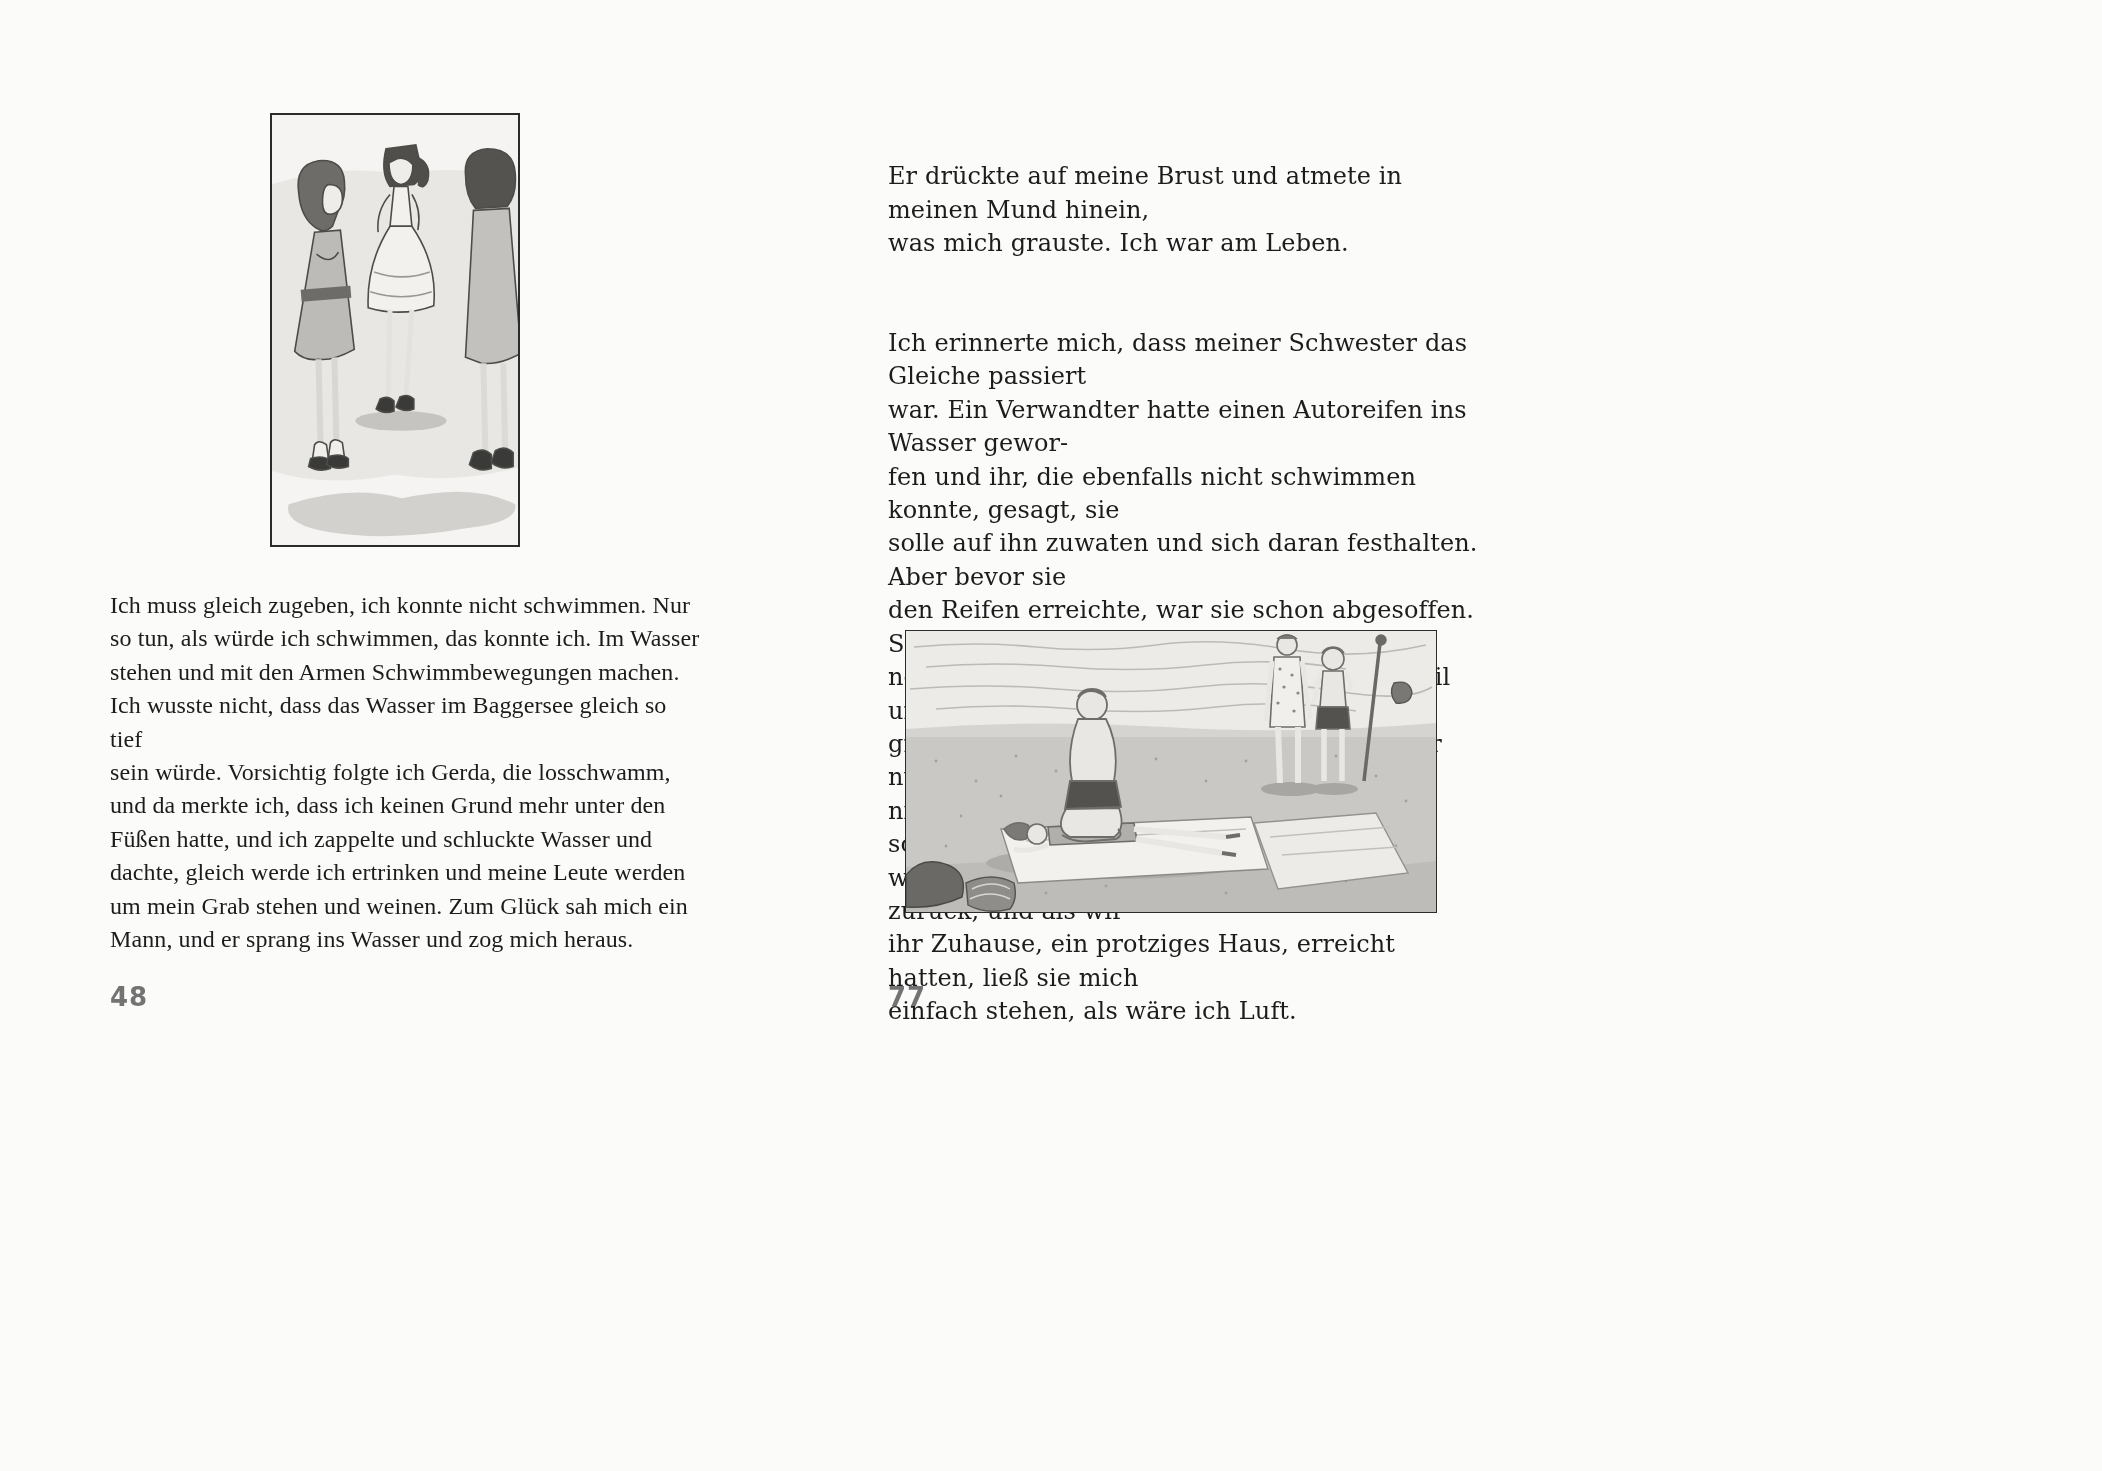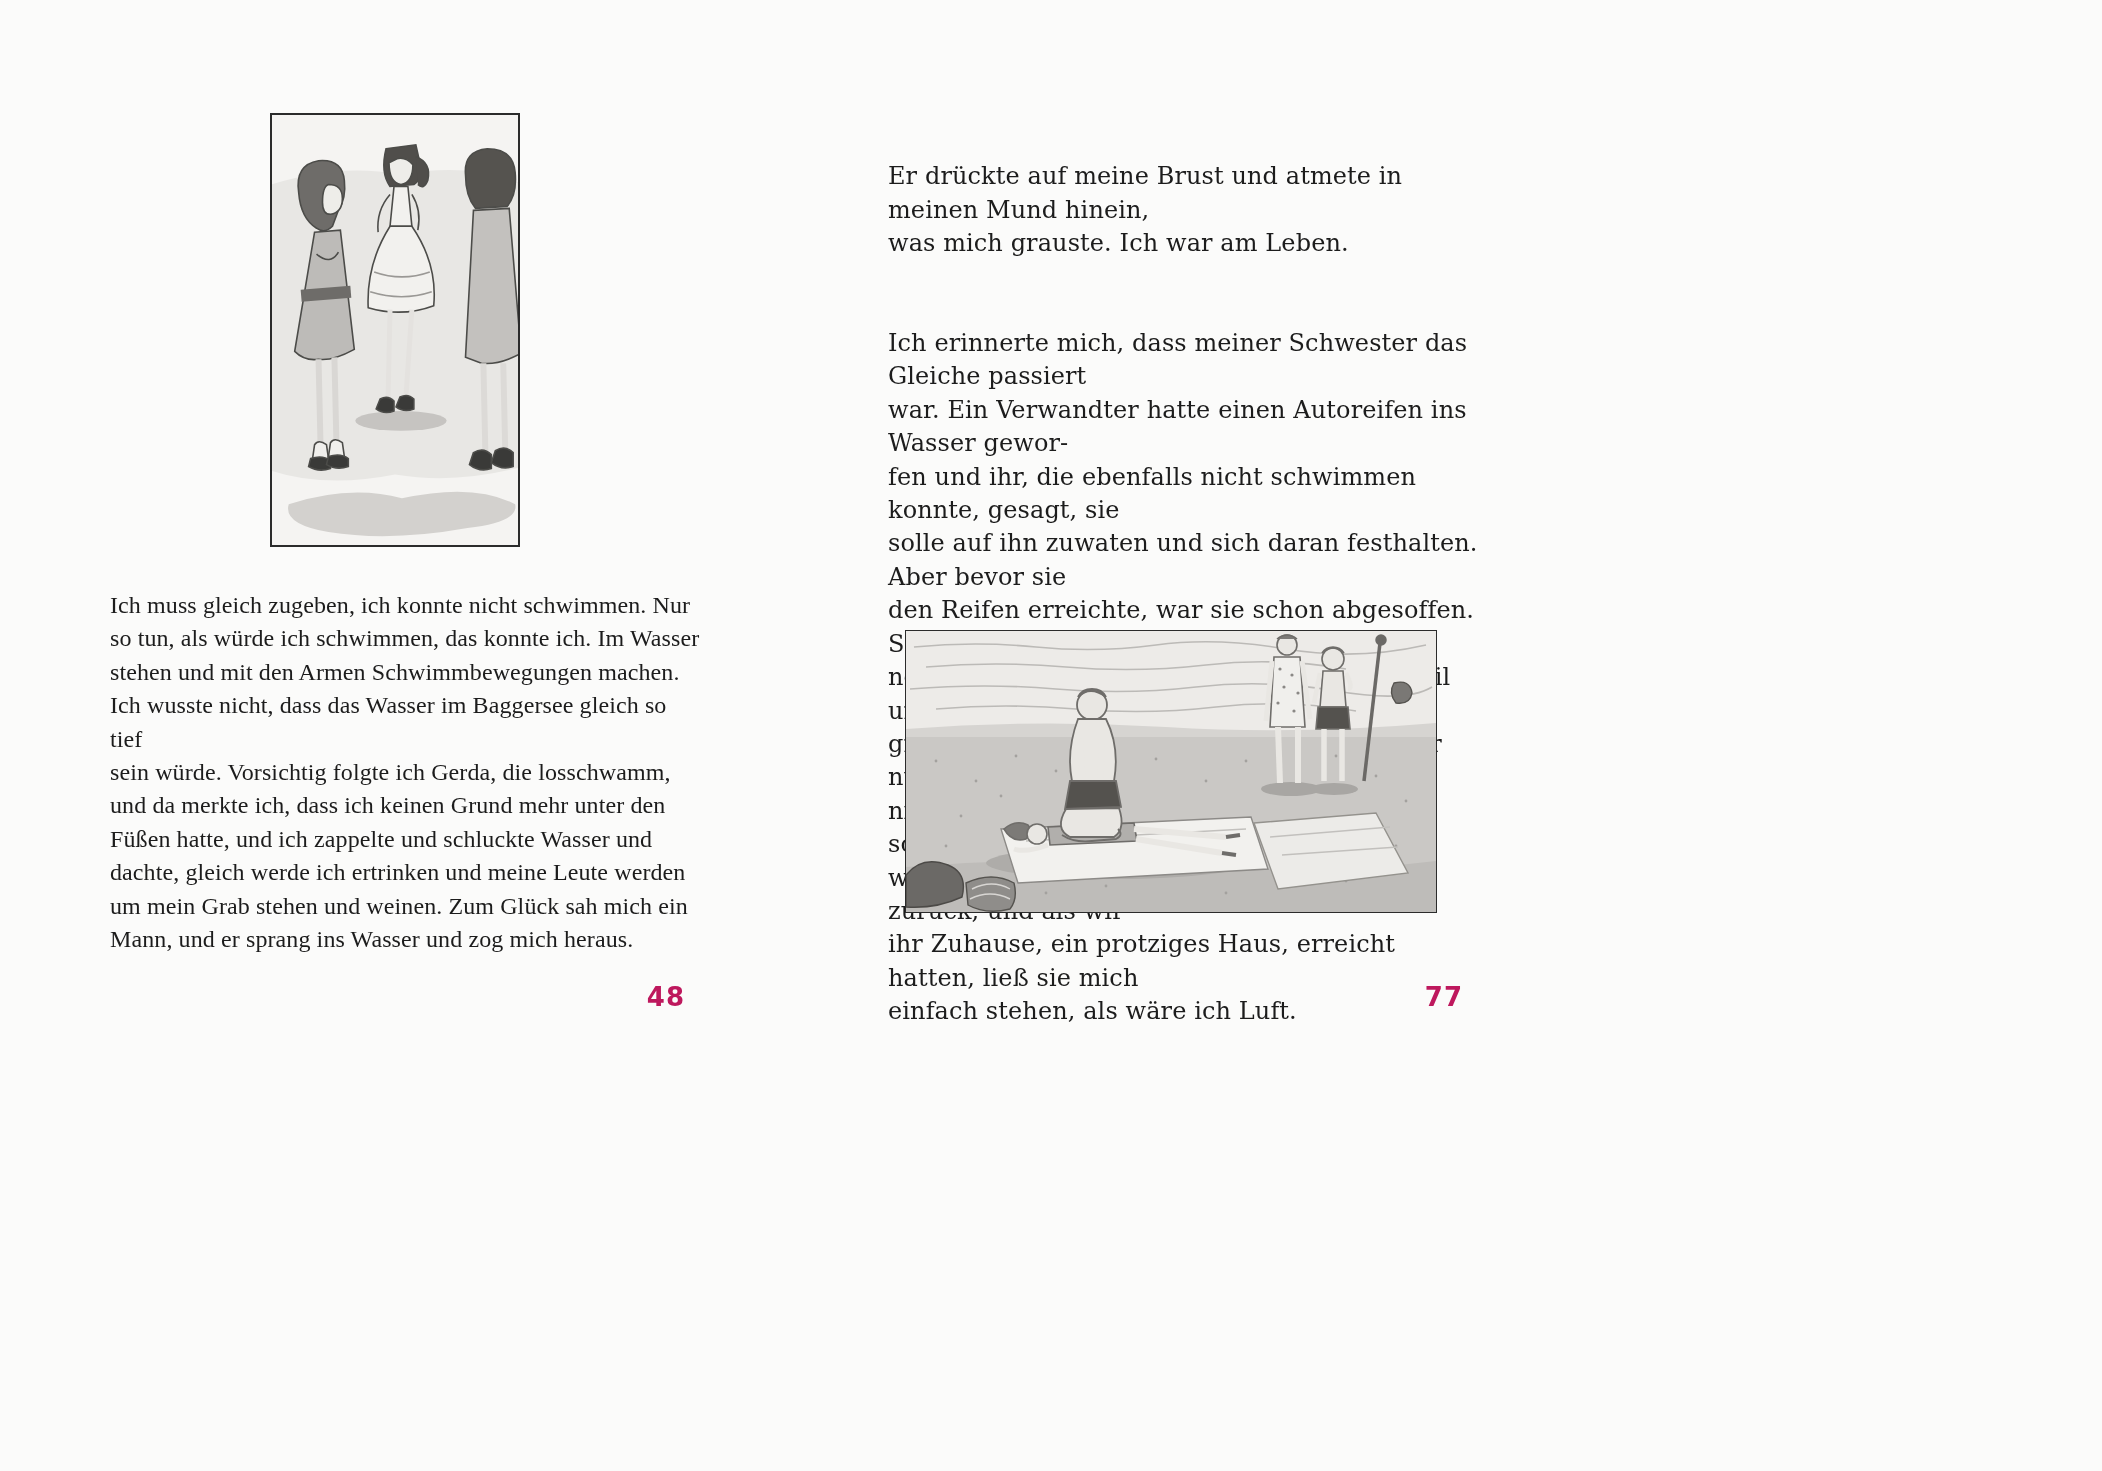--- a/index.html
+++ b/index.html
@@ -31,26 +31,26 @@
     line-height: 33.4px;
     white-space: pre-line;
     letter-spacing: 0.1px;
   }
   #text-left  { left: 110px; top: 589px; width: 590px; font-family: Liberation Serif, serif; }
   #text-right { left: 888px; top: 127px; width: 590px; }
   #text-right p { margin: 0 0 33px 0; white-space: pre-line; }
   .page-number {
     position: absolute;
     width: 575px;
-    text-align: right;
+    text-align: left;
     font-family: "DejaVu Sans", "Liberation Sans", sans-serif;
     font-weight: 800;
     font-size: 26px;
     letter-spacing: 1px;
-    color: #be185d;
+    color: #737373;
   }
   #pagenum-left  { left: 110px; top: 982px; }
   #pagenum-right { left: 888px; top: 982px; }
 </style>
 </head>
 <body>
 
 <div class="spread">
 
   <div class="illus-frame" id="illus-left">

